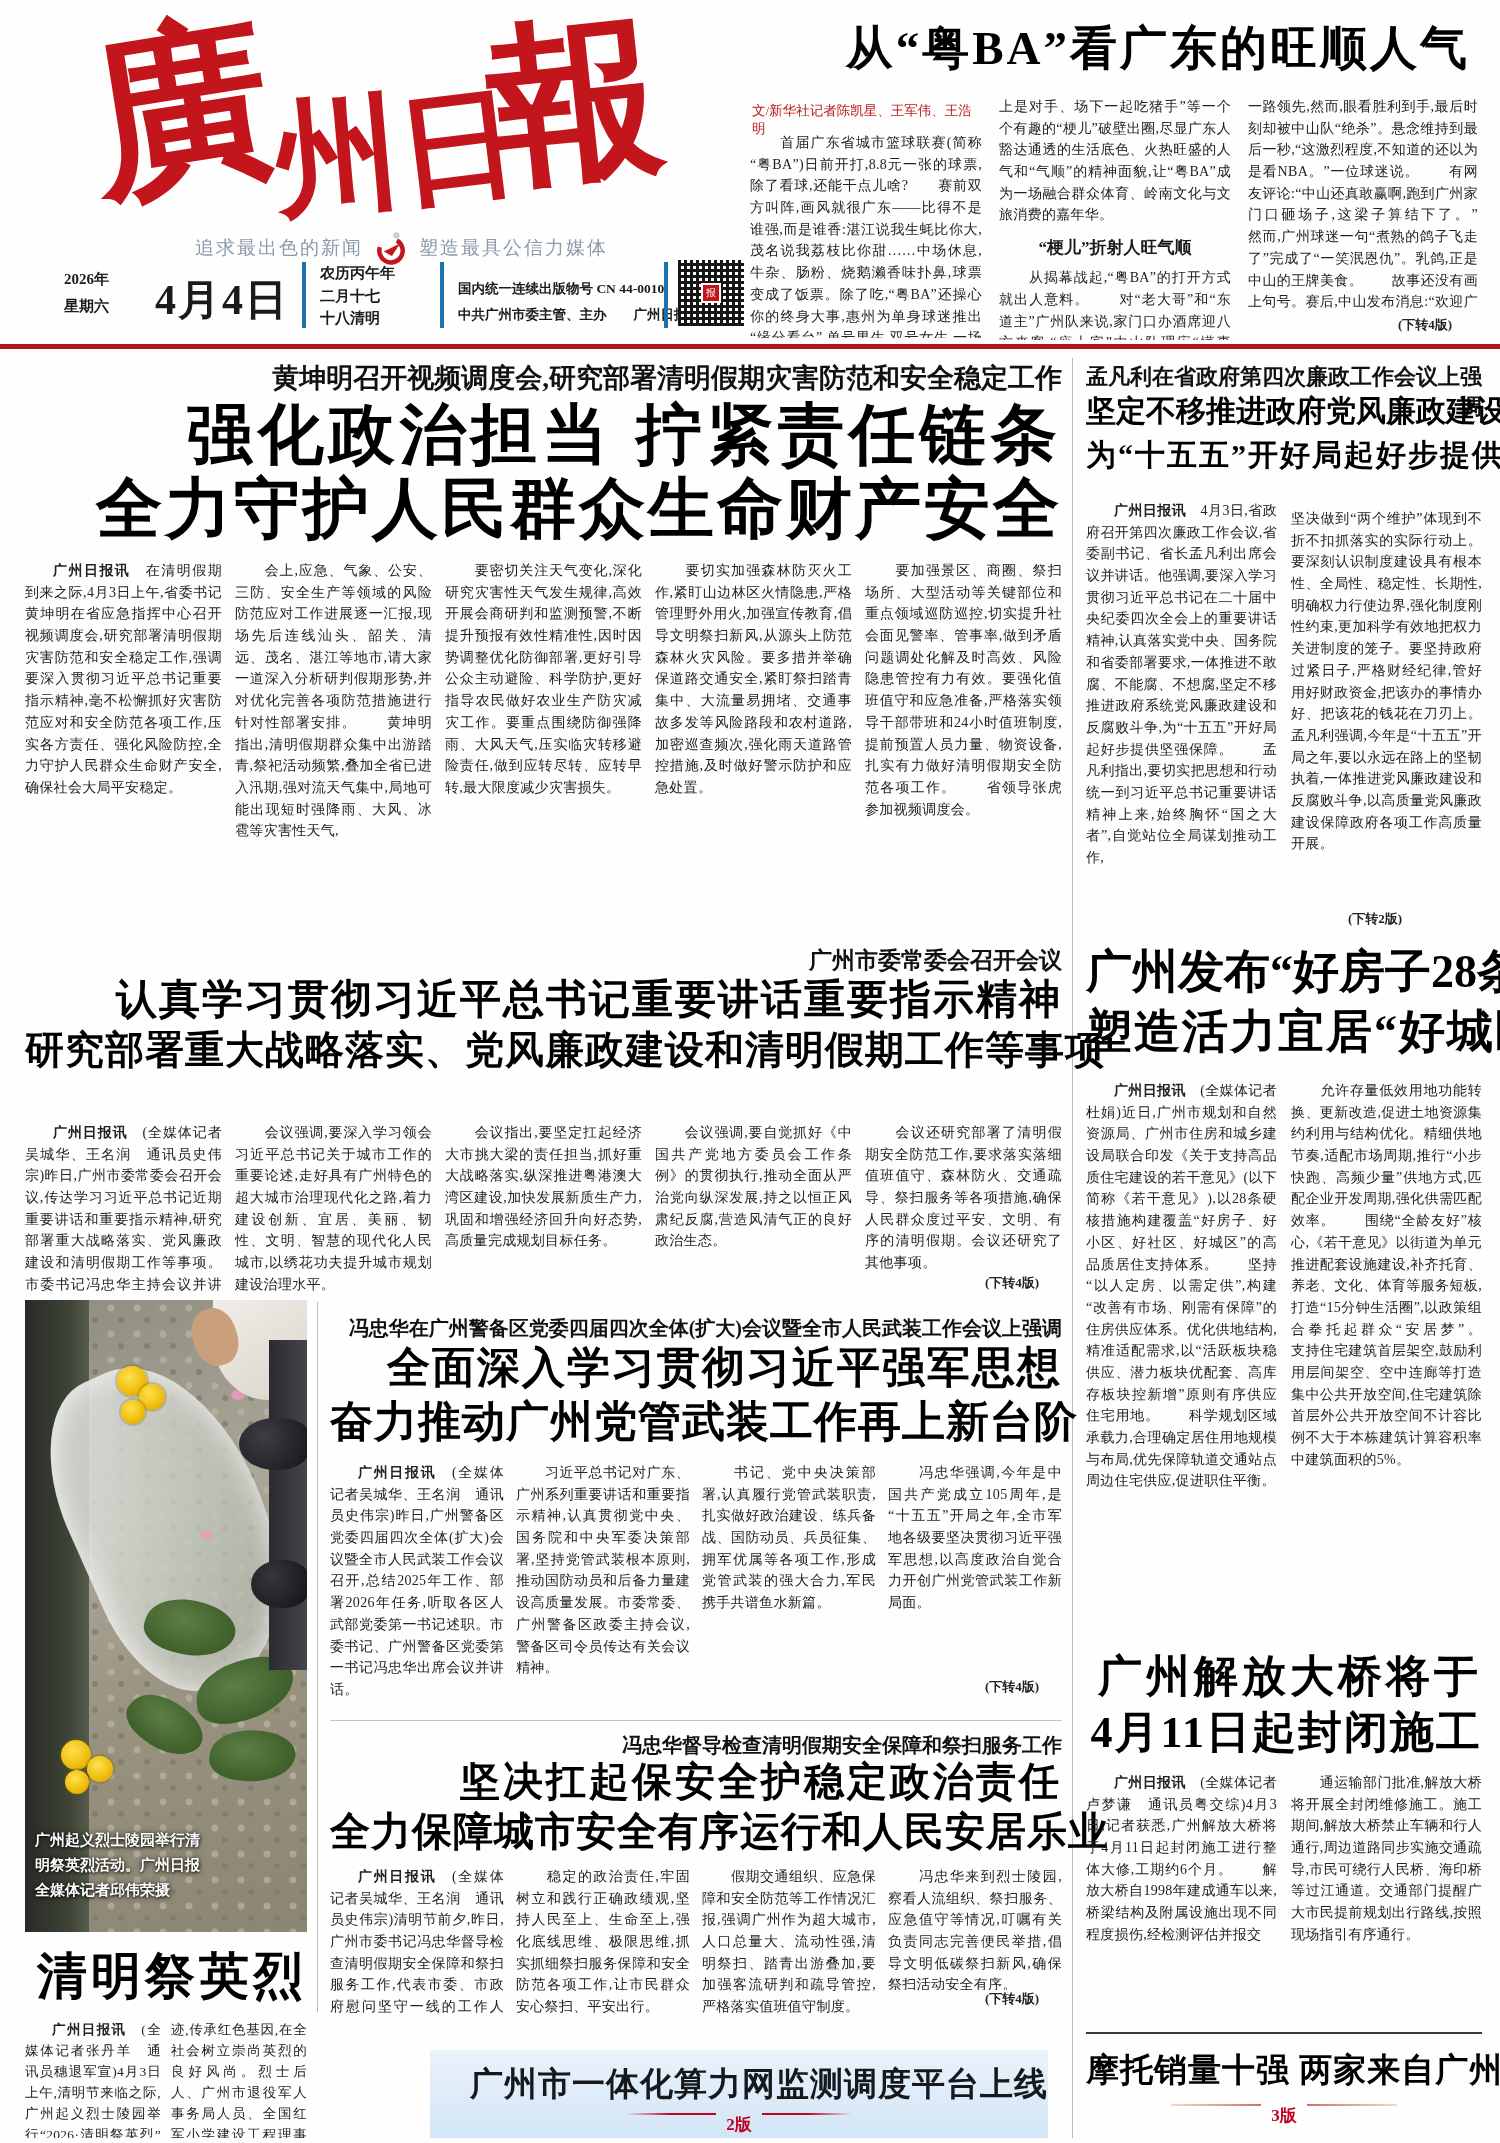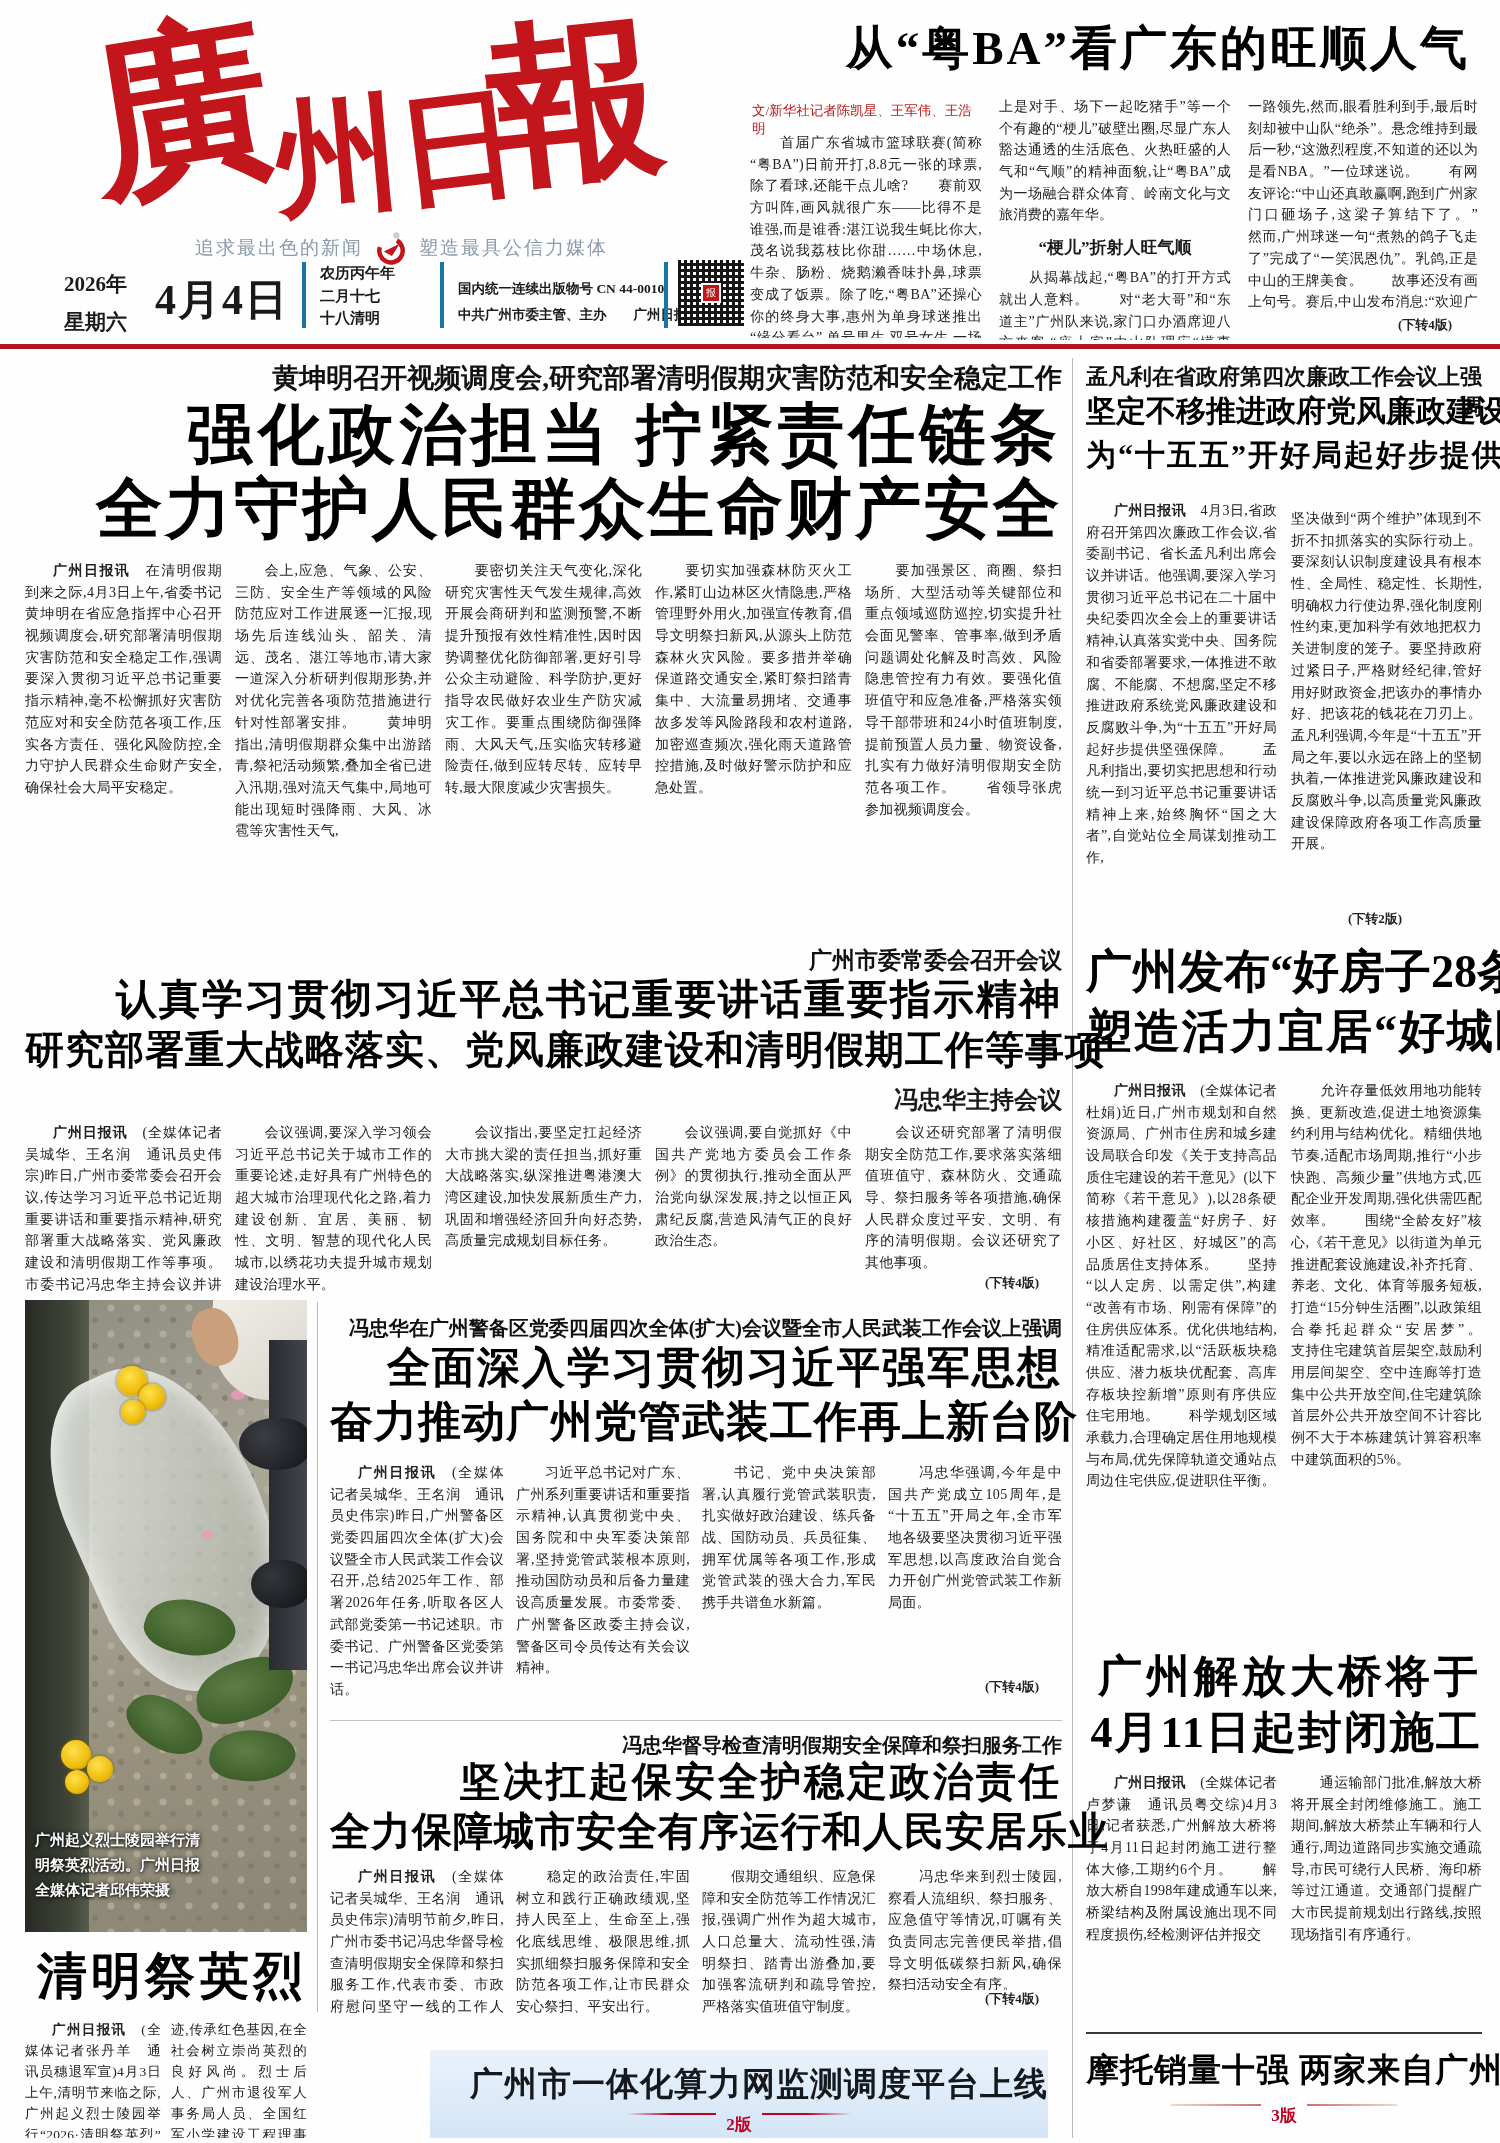--- a/index.html
+++ b/index.html
@@ -43,21 +43,21 @@
     <span style="display:inline-block;width:36px;height:36px;">
       <svg viewBox="0 0 40 40" width="36" height="36">
         <circle cx="20" cy="23" r="13" fill="none" stroke="#c3161c" stroke-width="5" stroke-dasharray="58 24" transform="rotate(-60 20 23)"></circle>
         <path d="M12 24 L30 15 L21 29 Z" fill="#c3161c"></path>
         <circle cx="26" cy="6" r="3.5" fill="#c9ced4"></circle>
       </svg>
     </span>
     <span>塑造最具公信力媒体</span>
   </div>
 
-  <div class="abs" style="left:64px;top:266px;font-weight:700;font-size:21px;line-height:1.8;">
+  <div class="abs" style="left:64px;top:266px;font-weight:700;font-size:15px;line-height:1.8;">
     <div>2026年</div>
     <div>星期六</div>
   </div>
   <div class="abs" style="left:155px;top:272px;font-size:42px;font-weight:800;letter-spacing:2px;">4月4日</div>
   <div class="abs bluebar" style="left:302px;top:262px;height:66px;"></div>
   <div class="abs" style="left:320px;top:262px;font-weight:700;font-size:15px;line-height:1.5;">
     <div>农历丙午年</div>
     <div>二月十七</div>
     <div>十八清明</div>
   </div>
@@ -94,21 +94,20 @@
     <b style="margin-left:2em;">广州日报讯</b><span>　在清明假期到来之际,4月3日上午,省委书记黄坤明在省应急指挥中心召开视频调度会,研究部署清明假期灾害防范和安全稳定工作,强调要深入贯彻习近平总书记重要指示精神,毫不松懈抓好灾害防范应对和安全防范各项工作,压实各方责任、强化风险防控,全力守护人民群众生命财产安全,确保社会大局平安稳定。</span>
   </div>
   <div class="abs bodycol" style="left:235px;top:560px;width:197px;height:372px;">　　会上,应急、气象、公安、三防、安全生产等领域的风险防范应对工作进展逐一汇报,现场先后连线汕头、韶关、清远、茂名、湛江等地市,请大家一道深入分析研判假期形势,并对优化完善各项防范措施进行针对性部署安排。　　黄坤明指出,清明假期群众集中出游踏青,祭祀活动频繁,叠加全省已进入汛期,强对流天气集中,局地可能出现短时强降雨、大风、冰雹等灾害性天气,</div>
   <div class="abs bodycol" style="left:445px;top:560px;width:197px;height:372px;">　　要密切关注天气变化,深化研究灾害性天气发生规律,高效开展会商研判和监测预警,不断提升预报有效性精准性,因时因势调整优化防御部署,更好引导公众主动避险、科学防护,更好指导农民做好农业生产防灾减灾工作。要重点围绕防御强降雨、大风天气,压实临灾转移避险责任,做到应转尽转、应转早转,最大限度减少灾害损失。</div>
   <div class="abs bodycol" style="left:655px;top:560px;width:197px;height:372px;">　　要切实加强森林防灭火工作,紧盯山边林区火情隐患,严格管理野外用火,加强宣传教育,倡导文明祭扫新风,从源头上防范森林火灾风险。要多措并举确保道路交通安全,紧盯祭扫踏青集中、大流量易拥堵、交通事故多发等风险路段和农村道路,加密巡查频次,强化雨天道路管控措施,及时做好警示防护和应急处置。</div>
   <div class="abs bodycol" style="left:865px;top:560px;width:197px;height:372px;">　　要加强景区、商圈、祭扫场所、大型活动等关键部位和重点领域巡防巡控,切实提升社会面见警率、管事率,做到矛盾问题调处化解及时高效、风险隐患管控有力有效。要强化值班值守和应急准备,严格落实领导干部带班和24小时值班制度,提前预置人员力量、物资设备,扎实有力做好清明假期安全防范各项工作。　　省领导张虎参加视频调度会。</div>
 
   <div class="abs kicker center" style="left:25px;top:945px;width:1037px;font-size:23px;">广州市委常委会召开会议</div>
   <div class="abs headline center" style="left:25px;top:977px;width:1037px;font-size:41px;letter-spacing:2px;">认真学习贯彻习近平总书记重要讲话重要指示精神</div>
   <div class="abs headline center" style="left:25px;top:1028px;width:1037px;font-size:39px;letter-spacing:1px;">研究部署重大战略落实、党风廉政建设和清明假期工作等事项</div>
-  <div class="abs center" style="left:25px;top:1084px;width:1037px;font-size:24px;font-weight:600;">冯忠华主持会议</div>
   <div class="abs bodycol" style="left:25px;top:1122px;width:197px;height:172px;">
     <b style="margin-left:2em;">广州日报讯</b><span>　(全媒体记者吴城华、王名润　通讯员史伟宗)昨日,广州市委常委会召开会议,传达学习习近平总书记近期重要讲话和重要指示精神,研究部署重大战略落实、党风廉政建设和清明假期工作等事项。市委书记冯忠华主持会议并讲话。</span>
   </div>
   <div class="abs bodycol" style="left:235px;top:1122px;width:197px;height:172px;">　　会议强调,要深入学习领会习近平总书记关于城市工作的重要论述,走好具有广州特色的超大城市治理现代化之路,着力建设创新、宜居、美丽、韧性、文明、智慧的现代化人民城市,以绣花功夫提升城市规划建设治理水平。</div>
   <div class="abs bodycol" style="left:445px;top:1122px;width:197px;height:172px;">　　会议指出,要坚定扛起经济大市挑大梁的责任担当,抓好重大战略落实,纵深推进粤港澳大湾区建设,加快发展新质生产力,巩固和增强经济回升向好态势,高质量完成规划目标任务。</div>
   <div class="abs bodycol" style="left:655px;top:1122px;width:197px;height:172px;">　　会议强调,要自觉抓好《中国共产党地方委员会工作条例》的贯彻执行,推动全面从严治党向纵深发展,持之以恒正风肃纪反腐,营造风清气正的良好政治生态。</div>
   <div class="abs bodycol" style="left:865px;top:1122px;width:197px;height:148px;">　　会议还研究部署了清明假期安全防范工作,要求落实落细值班值守、森林防火、交通疏导、祭扫服务等各项措施,确保人民群众度过平安、文明、有序的清明假期。会议还研究了其他事项。</div>
   <div class="abs jump" style="left:985px;top:1274px;">(下转4版)</div>
 
   <div class="abs" style="left:25px;top:1300px;width:282px;height:632px;overflow:hidden;background:linear-gradient(160deg,#8e8d80,#aaa698 35%,#97917e 65%,#8b8574);">

